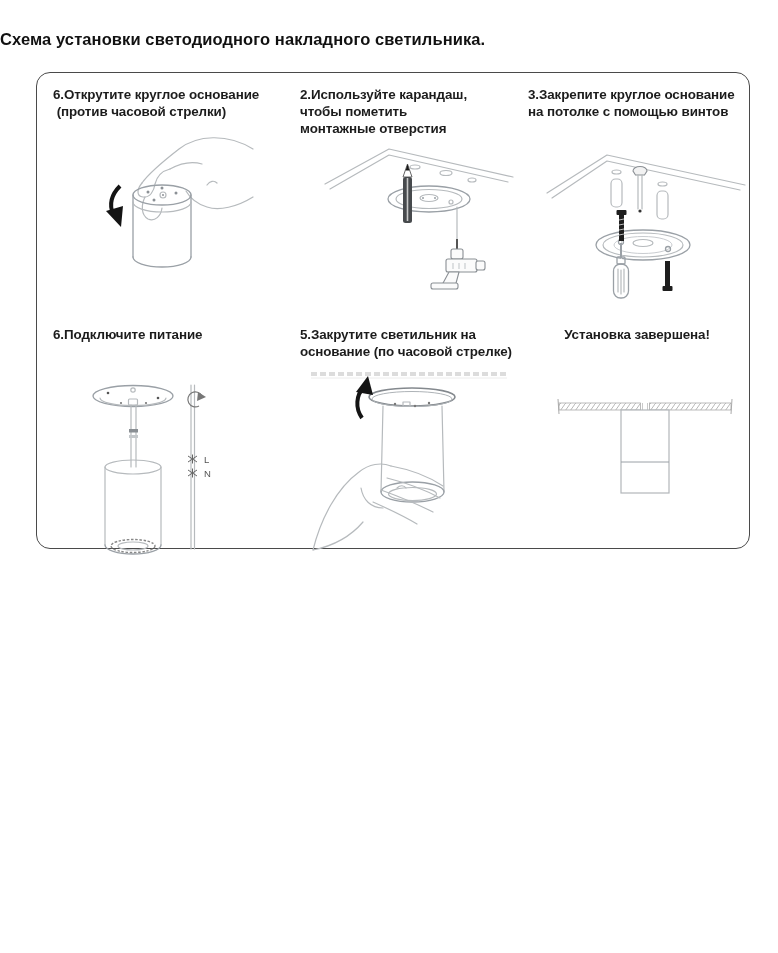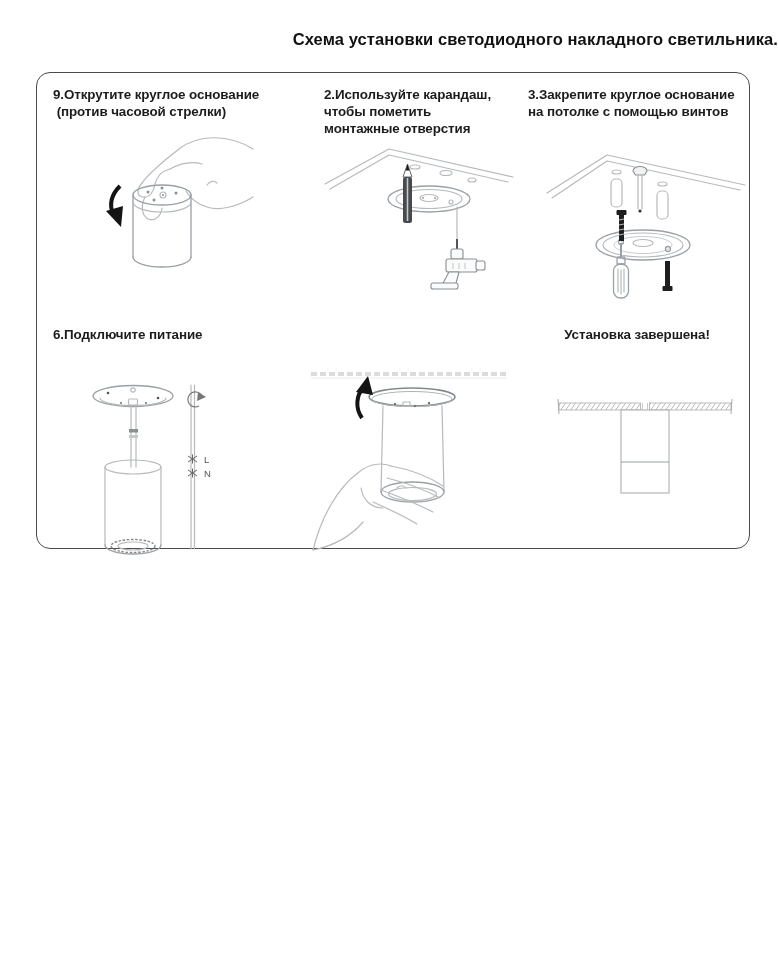--- a/index.html
+++ b/index.html
@@ -1,33 +1,33 @@
 <!DOCTYPE html>
 <html><head>
 <meta charset="utf-8">
 <style>
   html,body{margin:0;padding:0;}
   body{
     width:778px;height:953px;background:#ffffff;position:relative;overflow:hidden;
     font-family:"Liberation Sans", sans-serif;
   }
   .page-title{
-    position:absolute;left:0;top:30px;width:778px;text-align:right;
+    position:absolute;left:0;top:30px;width:778px;text-align:left;
     font-size:16.5px;font-weight:bold;color:#111;letter-spacing:0.1px;
   }
   .box{
     position:absolute;left:36px;top:72px;width:712px;height:475px;
     border:1.4px solid #4a4a4a;border-radius:14px;background:#fff;
   }
   .caption{
     position:absolute;font-size:13.4px;font-weight:bold;line-height:1.28;
     color:#1c1c1c;white-space:pre-wrap;letter-spacing:-0.1px;
   }
   .cap-1{left:16px;top:13px;width:236px;}
-  .cap-2{left:263px;top:13px;width:228px;margin-left:24px;}
+  .cap-2{left:263px;top:13px;width:228px;}
   .cap-3{left:491px;top:13px;width:218px;}
   .cap-4{left:16px;top:253px;width:236px;}
   .cap-5{left:263px;top:253px;width:228px;}
   .cap-6{left:491px;top:253px;width:218px;text-align:center;}
   .art{position:absolute;}
   .art-1{left:20px;top:56px;}
   .art-2{left:282px;top:64px;}
   .art-3{left:504px;top:68px;}
   .art-4{left:24px;top:306px;}
   .art-5{left:268px;top:293px;}
@@ -37,28 +37,30 @@
   svg .fill-dark{fill:#1e1e1e;stroke:none;}
   svg .wire-label{font-family:"Liberation Sans",sans-serif;font-size:9.5px;fill:#555;}
 </style>
 </head>
 <body>
 
 <div class="page-title">Схема установки светодиодного накладного светильника.</div>
 
 <div class="box">
 
-  <div class="caption cap-1">9.Открутите круглое основание
+  <div class="caption cap-1">6.Открутите круглое основание
  (против часовой стрелки)</div>
   <div class="caption cap-2">2.Используйте карандаш,
 чтобы пометить
 монтажные отверстия</div>
   <div class="caption cap-3">3.Закрепите круглое основание
 на потолке с помощью винтов</div>
   <div class="caption cap-4">6.Подключите питание</div>
+  <div class="caption cap-5">5.Закрутите светильник на
+основание (по часовой стрелке)</div>
   <div class="caption cap-6">Установка завершена!</div>
 
   <svg class="art art-1" width="210" height="165" viewBox="0 0 210 165">
     <g class="ln-light">
       <path d="M196,20 C170,4 140,6 122,20 C104,34 92,44 85,54"></path>
       <path d="M85,54 C80,60 79,67 86,68 C93,69 97,62 98,55 C100,47 105,42 113,40"></path>
       <path d="M113,40 C124,34 135,32 145,35"></path>
       <path d="M196,68 C180,78 162,82 150,78 C140,75 133,69 129,62"></path>
       <path d="M88,68 C84,76 84,86 91,90 C98,93 104,87 105,79"></path>
       <path d="M150,56 c3,-4 7,-5 10,-2"></path>

